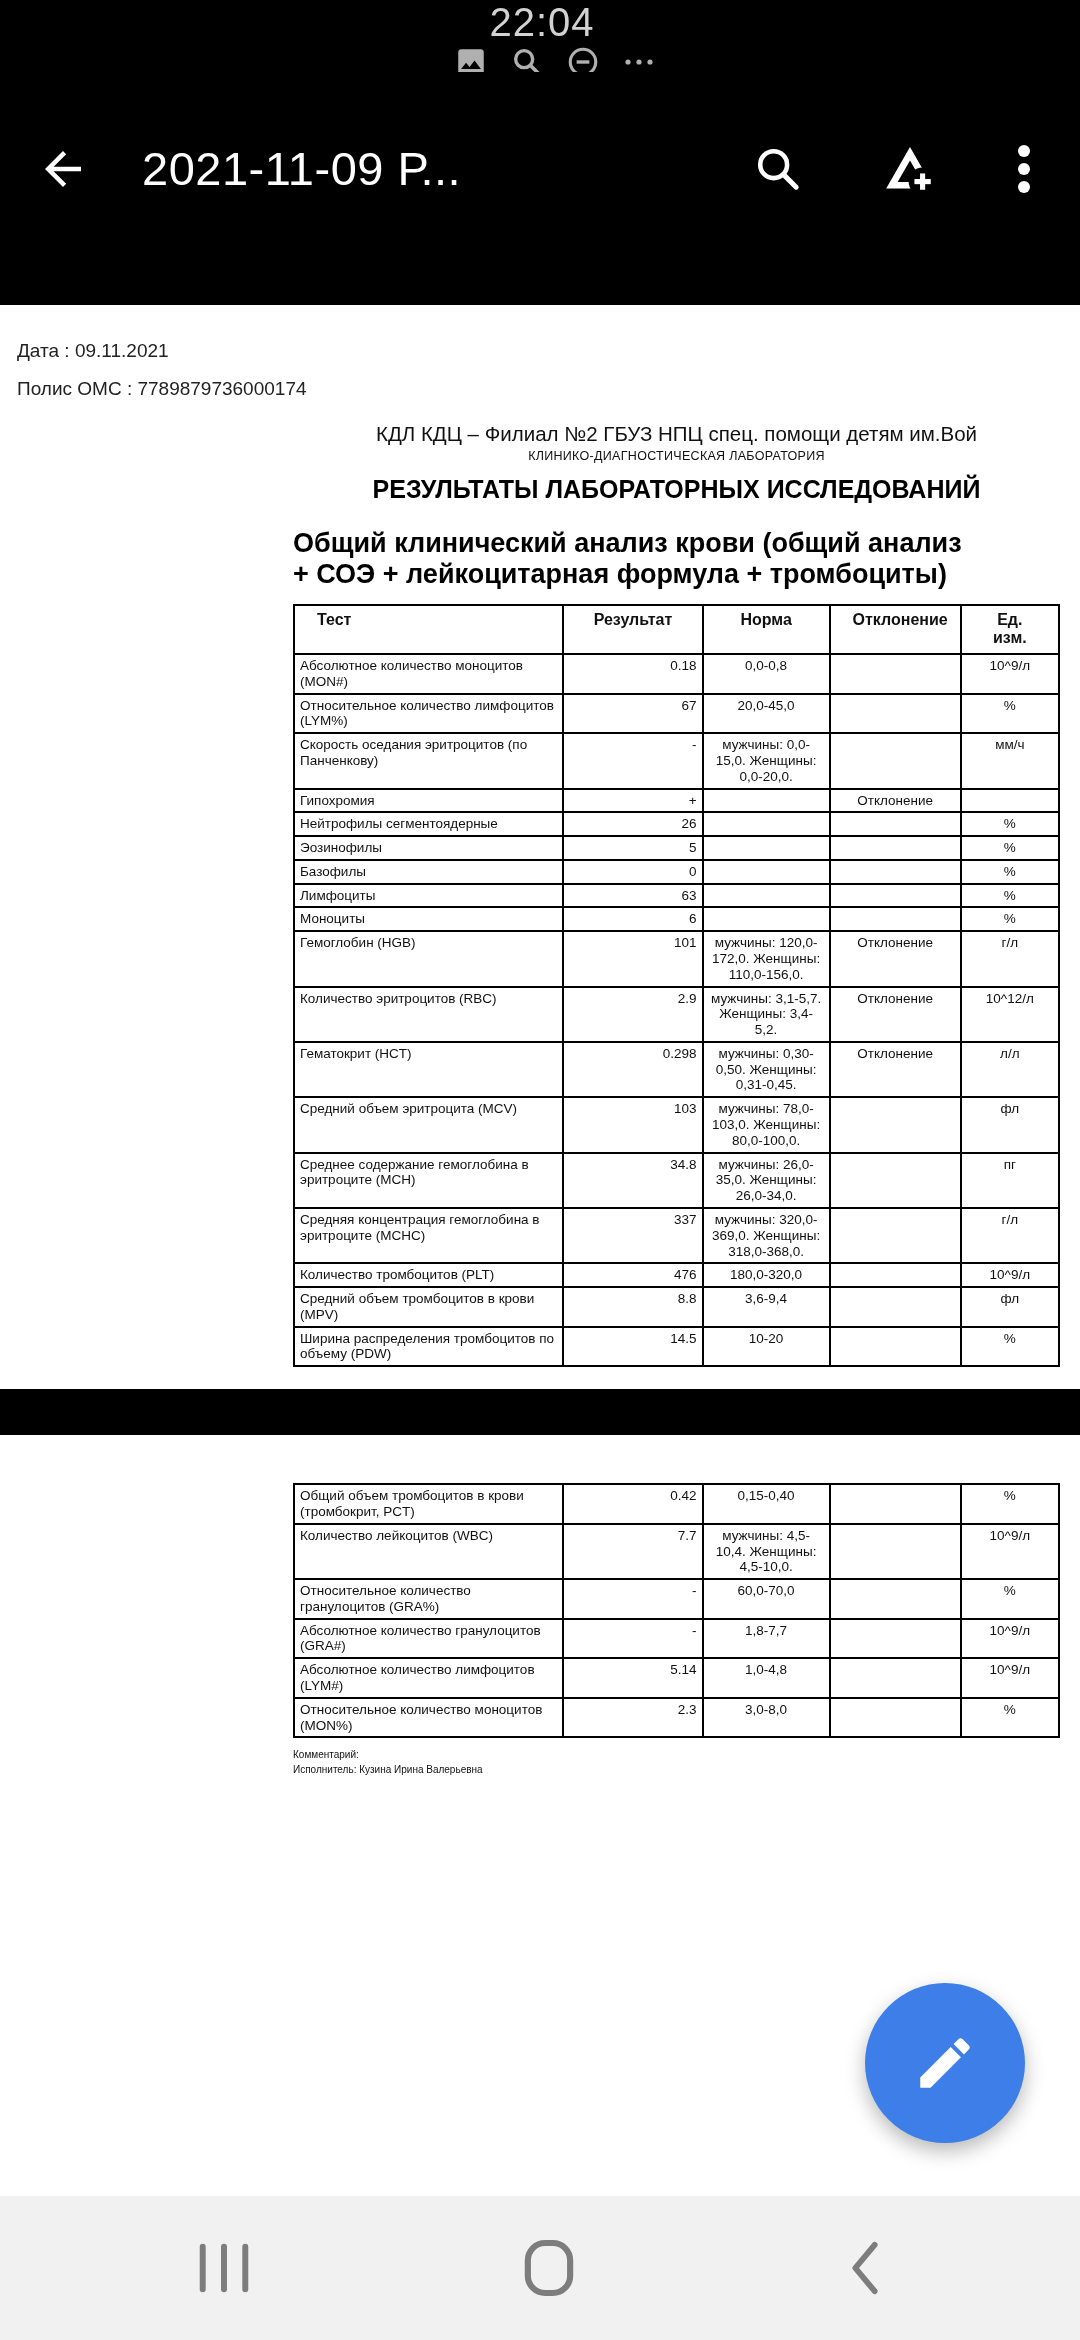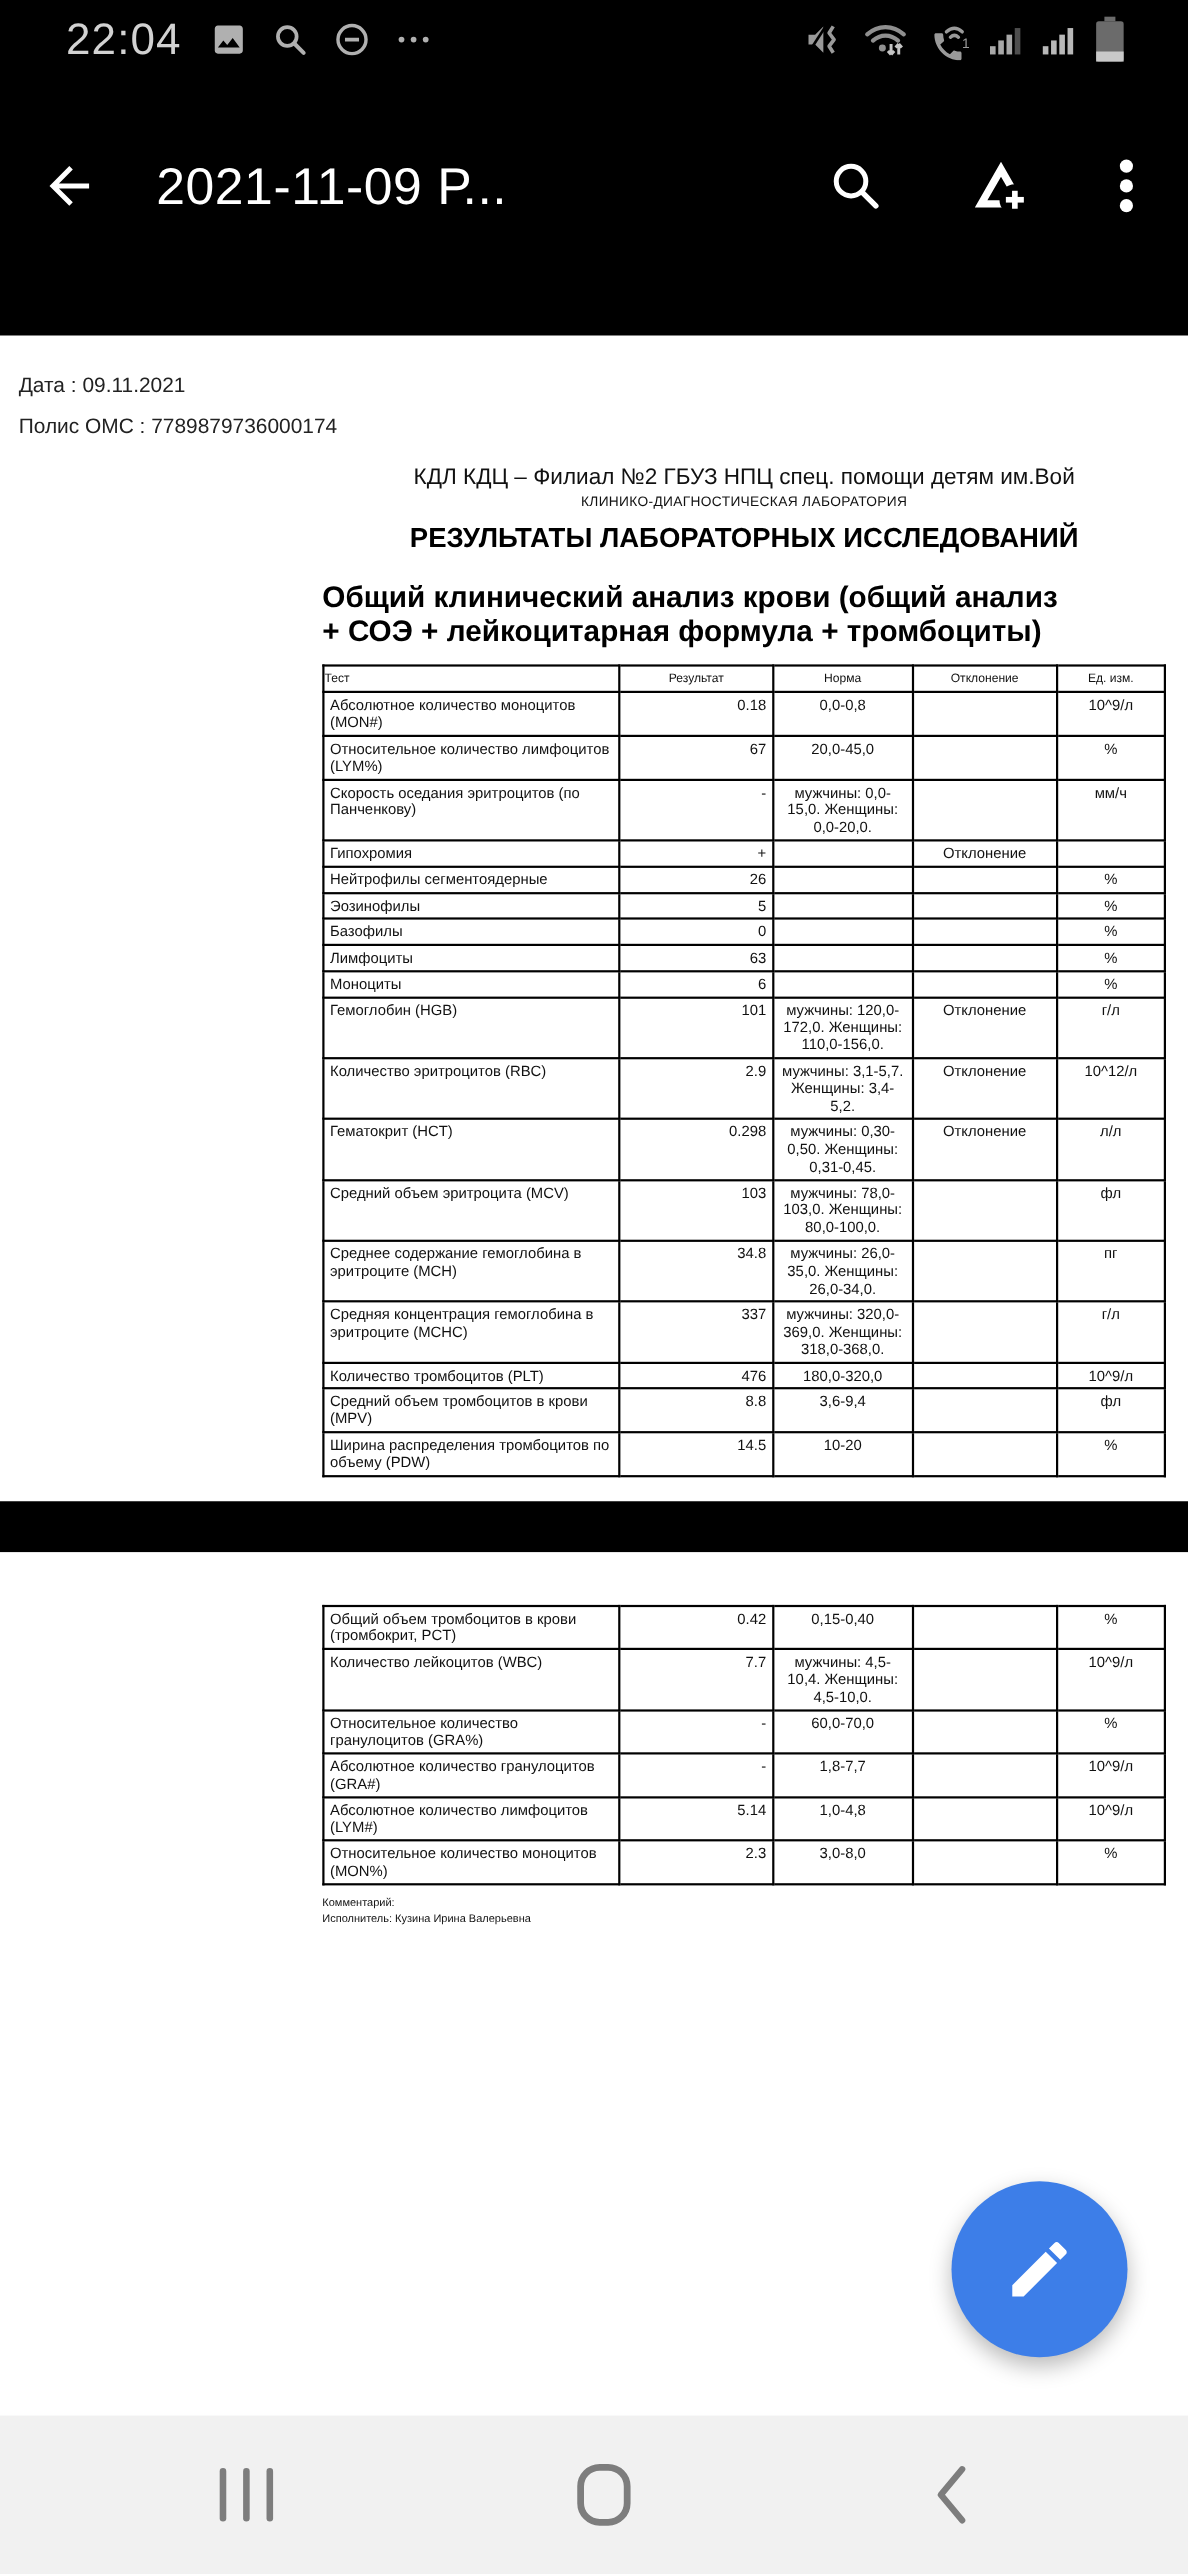--- a/index.html
+++ b/index.html
@@ -1,21 +1,21 @@
 <!DOCTYPE html>
 <html><head>
 <meta charset="utf-8">
 <style>
   html,body{margin:0;padding:0;background:#222;}
   .screen{position:relative;width:1080px;height:2340px;background:#000;overflow:hidden;
           font-family:"Liberation Sans",sans-serif;}
 
   
   .status-bar{position:absolute;top:0;left:0;width:100%;height:72px;background:#000;
-              display:flex;align-items:center;padding:0 56px 0 60px;box-sizing:border-box;}
+              display:flex;align-items:center;padding:0 56px 0 60px;box-sizing:border-box;flex-direction:column;}
   .status-time{font-size:40px;color:#d2d2d2;letter-spacing:1px;}
   .sb-left{display:flex;align-items:center;gap:22px;margin-left:26px;}
   .sb-right{display:flex;align-items:center;gap:14px;margin-left:auto;}
   .sb-icon{display:flex;align-items:center;}
   .sb-icon svg{display:block;}
 
   
   .app-bar{position:absolute;top:72px;left:0;width:100%;height:233px;background:#000;
            display:flex;align-items:center;padding:0 48px 40px 36px;box-sizing:border-box;}
   .appbar-title{color:#fff;font-size:47px;font-weight:500;margin-left:52px;letter-spacing:0.5px;
@@ -33,21 +33,21 @@
   .center-block{text-align:center;margin-top:24px;}
   .org-line{font-size:20.5px;color:#111;}
   .lab-line{font-size:12.5px;color:#111;margin-top:3px;letter-spacing:0.3px;}
   .report-title{font-size:25px;font-weight:bold;margin-top:12px;color:#000;}
   .analysis-title{font-size:27px;font-weight:bold;margin-top:24px;width:680px;line-height:1.16;color:#000;}
 
   table.lab{border-collapse:collapse;table-layout:fixed;width:767px;margin-top:13px;
             font-size:13.5px;color:#111;}
   table.lab td,table.lab th{border:2px solid #000;padding:3px 5px;vertical-align:top;
             overflow:hidden;line-height:1.17;}
-  table.lab th{font-size:11px;font-weight:normal;text-align:center;padding:5px 0;}
+  table.lab th{font-size:16px;font-weight:bold;text-align:center;padding:5px 22px;}
   table.lab th.h-test{text-align:left;}
   .col-test{width:263px;}.col-result{width:136px;}.col-norm{width:124px;}
   .col-dev{width:128px;}.col-unit{width:96px;}
   td.c-test{text-align:left;}
   td.c-result{text-align:right;font-weight:normal;}
   td.c-norm{text-align:center;}
   td.c-dev{text-align:center;}
   td.c-unit{text-align:center;}
 
   .separator{height:46px;background:#000;}

